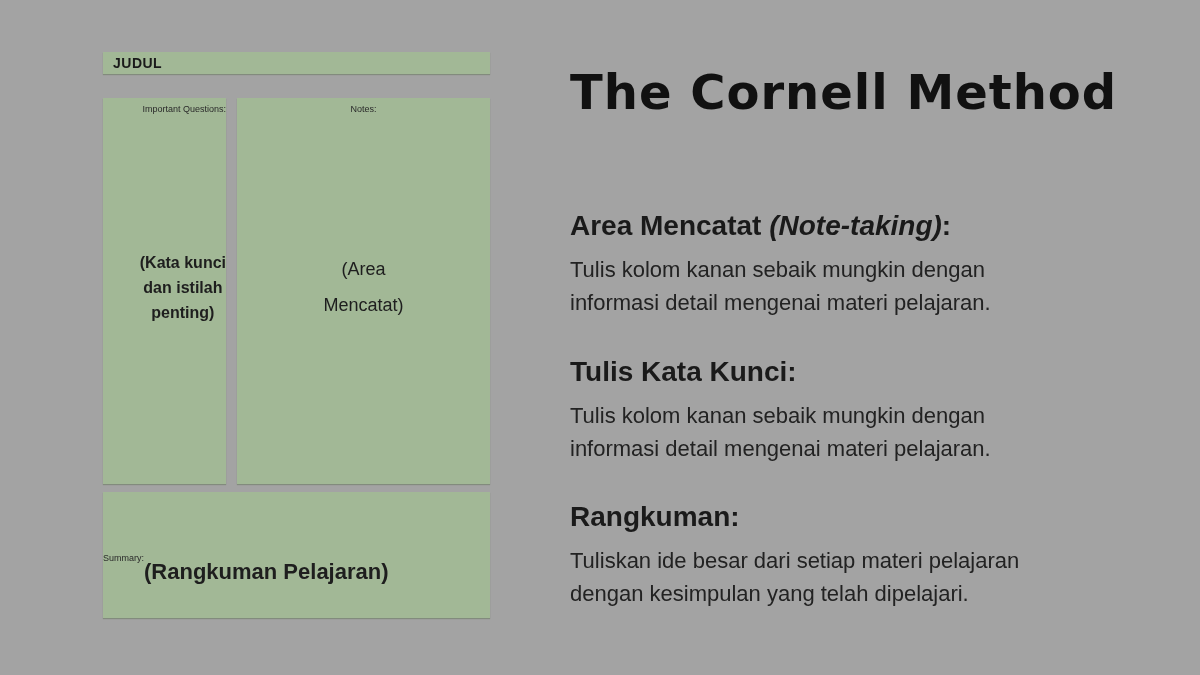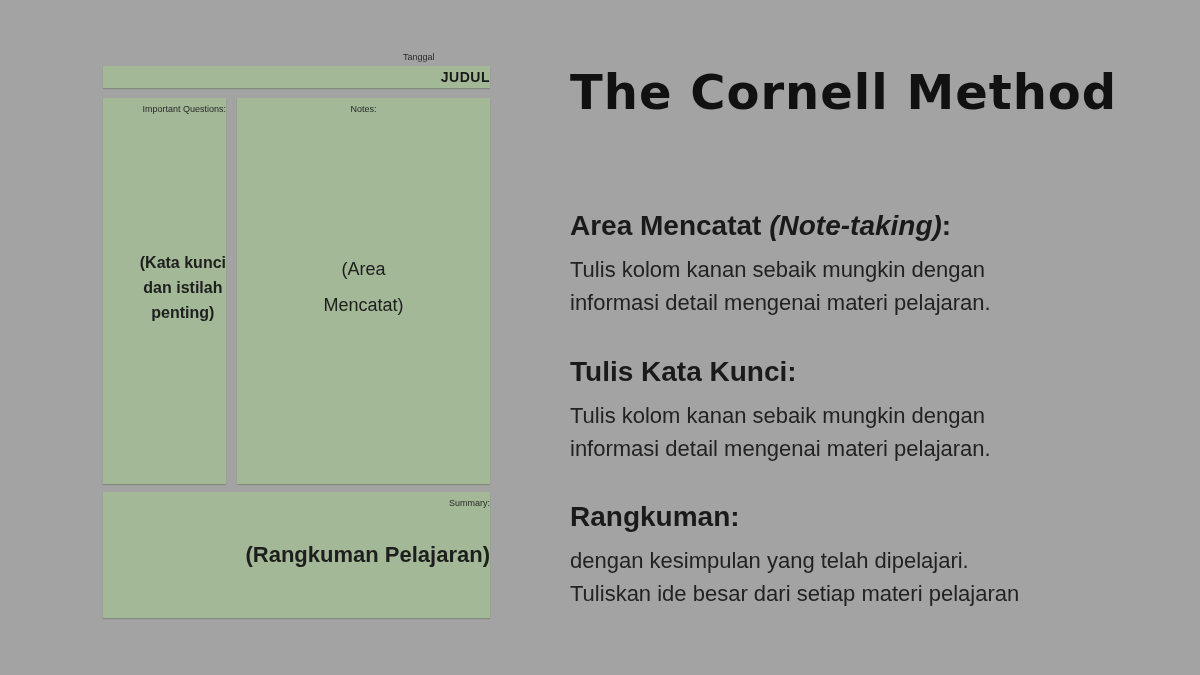--- a/index.html
+++ b/index.html
@@ -33,31 +33,30 @@
   .date-label {
     position: absolute;
     left: 300px;
     top: 0;
     font-size: 9px;
     color: #2a2a2a;
   }
   .judul-bar {
     position: absolute;
     left: 0;
-    top: 14px;
+    top: 0;
     width: 387px;
     height: 22px;
     display: flex;
     align-items: center;
     padding-left: 10px;
     font-weight: bold;
     font-size: 14px;
     letter-spacing: 0.5px;
     color: #1a1a1a;
-    justify-content: flex-end;
   }
   .col {
     position: absolute;
     top: 46px;
     height: 386px;
     display: flex;
     flex-direction: column;
     align-items: center;
   }
   .cue-col   { left: 0;     width: 123px; align-items: flex-end; }
@@ -90,22 +89,21 @@
     text-align: center;
     color: #1e1e1e;
   }
   .summary-box {
     position: absolute;
     left: 0;
     top: 440px;
     width: 387px;
     height: 126px;
     display: flex;
-    flex-direction: column;
-    align-items: flex-end;
+    align-items: center;
   }
   .summary-text {
     font-weight: bold;
     font-size: 22px;
     margin-top: 34px;
     text-align: center;
     color: #1e1e1e;
   }
 
   
@@ -209,19 +207,19 @@
         <div class="body-line">Tulis kolom kanan sebaik mungkin dengan</div>
         <div class="body-line">informasi detail mengenai materi pelajaran.</div>
       </div>
     </div>
 
     <div class="section section-3">
       <div class="section-heading">
         <span>Rangkuman:</span><span class="italic-part"></span><span></span>
       </div>
       <div class="section-body">
+        <div class="body-line">Tuliskan ide besar dari setiap materi pelajaran</div>
         <div class="body-line">dengan kesimpulan yang telah dipelajari.</div>
-        <div class="body-line">Tuliskan ide besar dari setiap materi pelajaran</div>
       </div>
     </div>
 
   </div>
 </div>
 
 </body></html>

